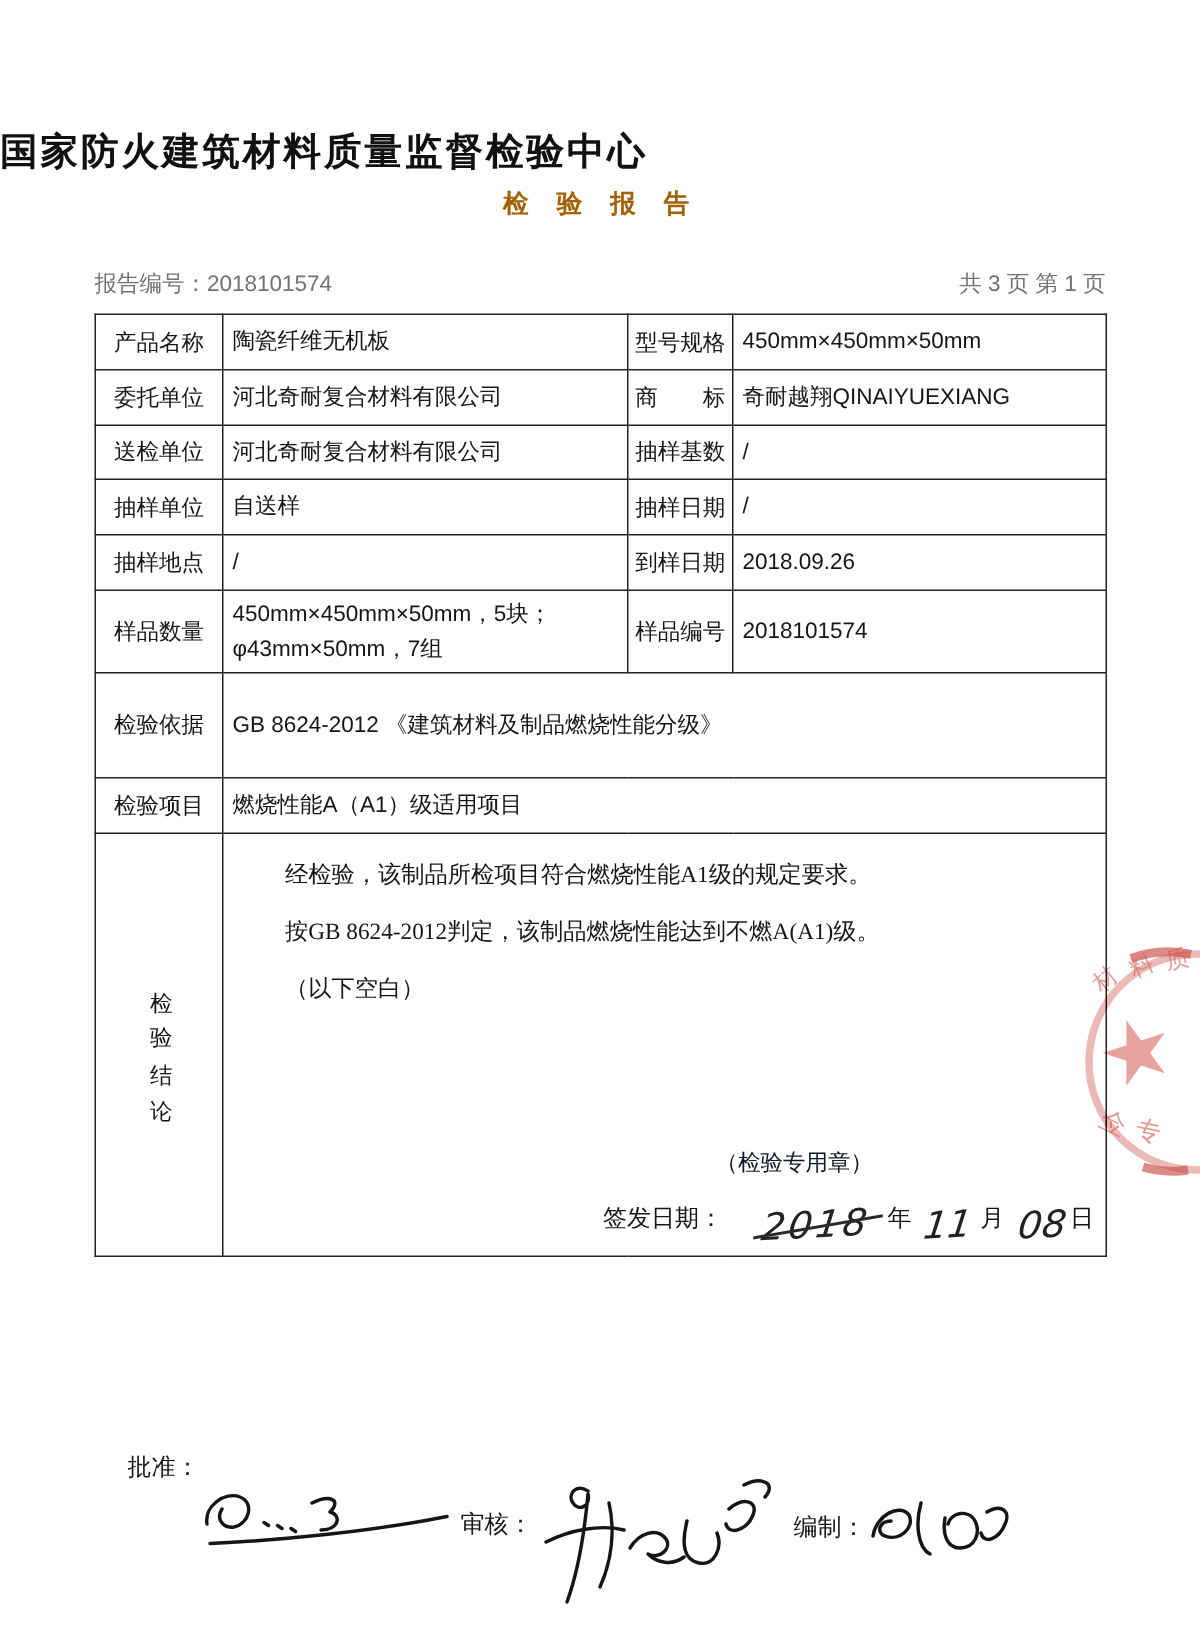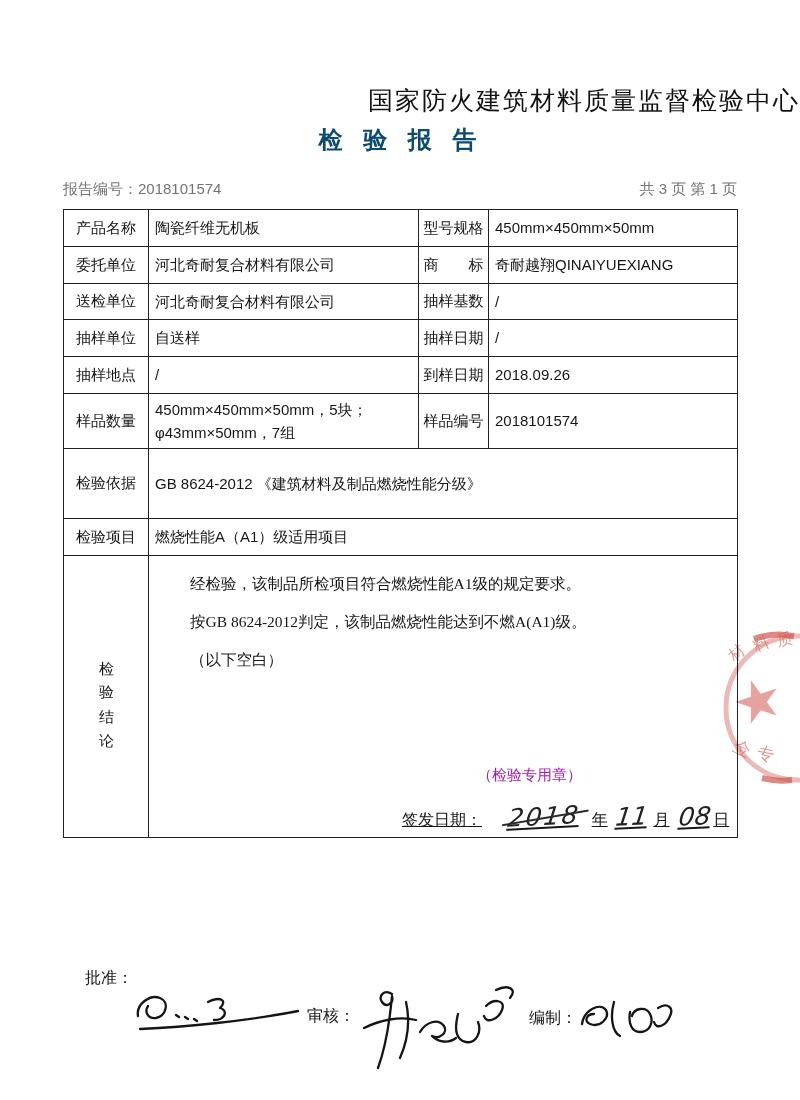--- a/index.html
+++ b/index.html
@@ -4,25 +4,25 @@
 <style>
   * { margin:0; padding:0; box-sizing:border-box; }
   body { background:#ffffff; font-family:"Liberation Sans","DejaVu Sans",sans-serif; }
   .page {
     position:relative; width:800px; height:1100px; margin:0 auto;
     background:#fff; overflow:hidden; color:#1a1a1a;
   }
   
   .title-main {
     position:absolute; top:84px; left:0; width:100%;
-    text-align:right; font-size:25px; font-weight:400; letter-spacing:2px; color:#111;
+    text-align:left; font-size:25px; font-weight:700; letter-spacing:2px; color:#111;
   }
   .title-sub {
     position:absolute; top:124px; left:0; width:100%;
-    text-align:center; font-size:24px; font-weight:700; letter-spacing:5px; word-spacing:4px; color:#0c4a6e;
+    text-align:center; font-size:17px; font-weight:700; letter-spacing:5px; word-spacing:4px; color:#a16207;
   }
   .meta-line {
     position:absolute; top:180px; left:63px; width:674px;
     display:flex; justify-content:space-between; align-items:flex-start;
     font-size:15px; font-weight:500; color:#737373;
   }
   
   table.report {
     position:absolute; left:63px; top:209px; width:674px;
     border-collapse:collapse; table-layout:fixed;
@@ -34,22 +34,22 @@
   td.lbl2 { text-align:center; padding:2px 2px; }
   
   td.concl-label div {
     writing-mode:vertical-rl; text-orientation:upright;
     letter-spacing:24px; margin:0 auto; font-weight:500;
   }
   td.concl-label { text-align:center; vertical-align:middle; }
   td.concl-body { position:relative; vertical-align:top; }
   .concl-text { padding:16px 10px 0 10px;font-family:Liberation Serif, serif; }
   .concl-text p { text-indent:2em; line-height:24px; margin-bottom:14px; font-size:15.5px; }
-  .seal-caption { position:absolute; left:328px; top:210px; font-size:15px; color:#a21caf; }
-  .issue-line { position:absolute; left:253px; top:246px; display:flex; align-items:flex-end; font-size:16px;text-decoration:underline; }
+  .seal-caption { position:absolute; left:328px; top:210px; font-size:15px; color:#0f172a; }
+  .issue-line { position:absolute; left:253px; top:246px; display:flex; align-items:flex-start; font-size:16px; }
   .hand { font-family:"DejaVu Sans",sans-serif; font-style:italic; font-size:25px; color:#222;
           transform:skewX(-10deg) rotate(-3deg); display:inline-block; position:relative; }
   .hand-year { margin-left:26px; letter-spacing:2px; }
   .hand-year::after { content:""; position:absolute; left:-5px; right:-8px; top:52%; height:2px;
           background:#2a2a2a; transform:rotate(-7deg); }
   .unit { margin-left:12px; }
   .unit2 { margin-left:6px; }
   .hand-month { margin-left:8px; }
   .hand-day { margin-left:10px; }
   .unit-last { margin-left:2px; }

